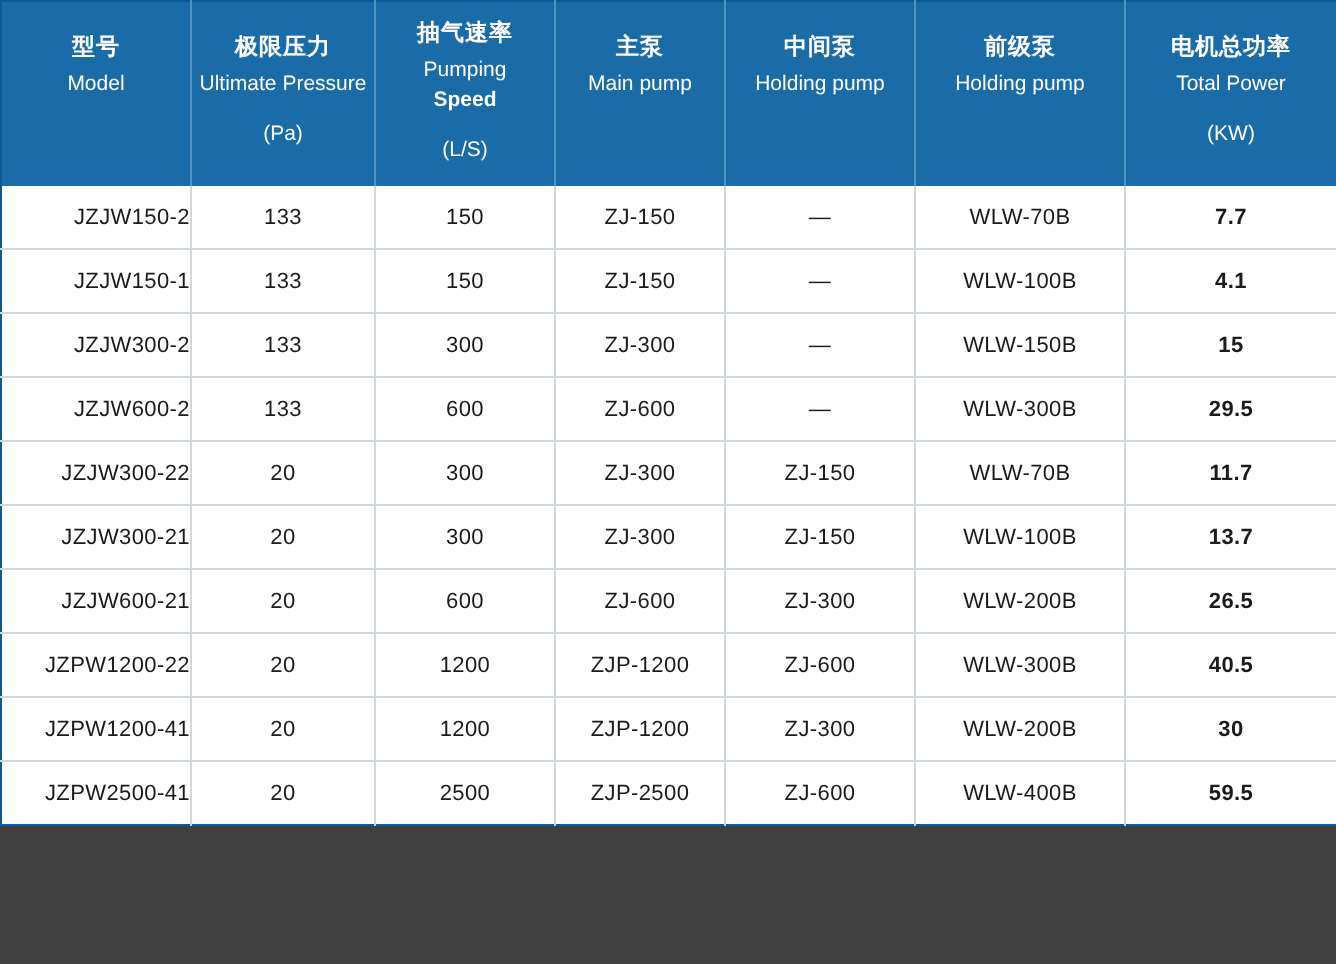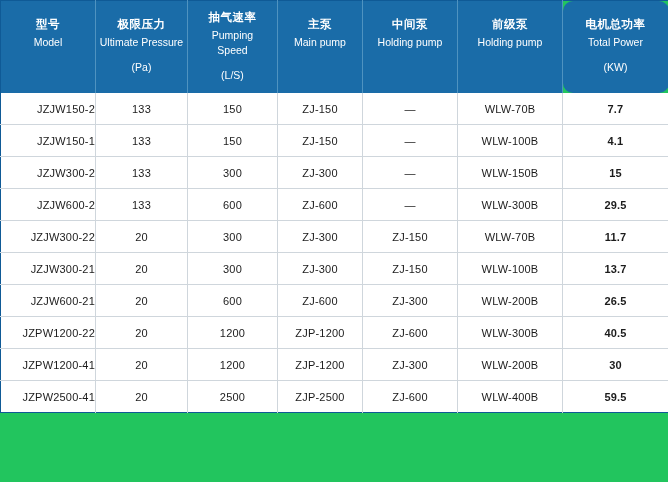--- a/index.html
+++ b/index.html
@@ -8,21 +8,21 @@
     background: #ffffff;
   }
   body {
     font-family: "Liberation Sans", "DejaVu Sans", sans-serif;
     -webkit-font-smoothing: antialiased;
   }
   #spec-table-wrap {
     width: 668px;
     height: 482px;
     overflow: hidden;
-    background: #22c55e;
+    background: #404040;
     box-sizing: border-box;
   }
   table.spec-table {
     border-collapse: collapse;
     table-layout: fixed;
     width: 668px;
     border: 1px solid #0f5a96;
   }
   table.spec-table th,
   table.spec-table td {
@@ -36,38 +36,37 @@
     background: #1a6ca8;
     color: #ffffff;
     border-right: 1px solid #4f93c0;
     padding: 6px 2px 8px 2px;
     height: 78px;
     font-weight: bold;
     line-height: 1.45;
   }
   thead tr.header-row th:last-child {
     border-right: none;
-    border-radius: 10px;
   }
   .hdr-cn {
     display: block;
     font-size: 11.5px;
     font-weight: bold;
     letter-spacing: 0.5px;
   }
   .hdr-en {
     display: block;
     font-size: 10.5px;
     font-weight: normal;
     margin-top: 2px;
   }
   .hdr-en2 {
     display: block;
     font-size: 10.5px;
-    font-weight: normal;
+    font-weight: bold;
   }
   .hdr-unit {
     display: block;
     font-size: 10.5px;
     font-weight: normal;
     margin-top: 10px;
   }
   .hdr-unit.blank {
     visibility: hidden;
   }

